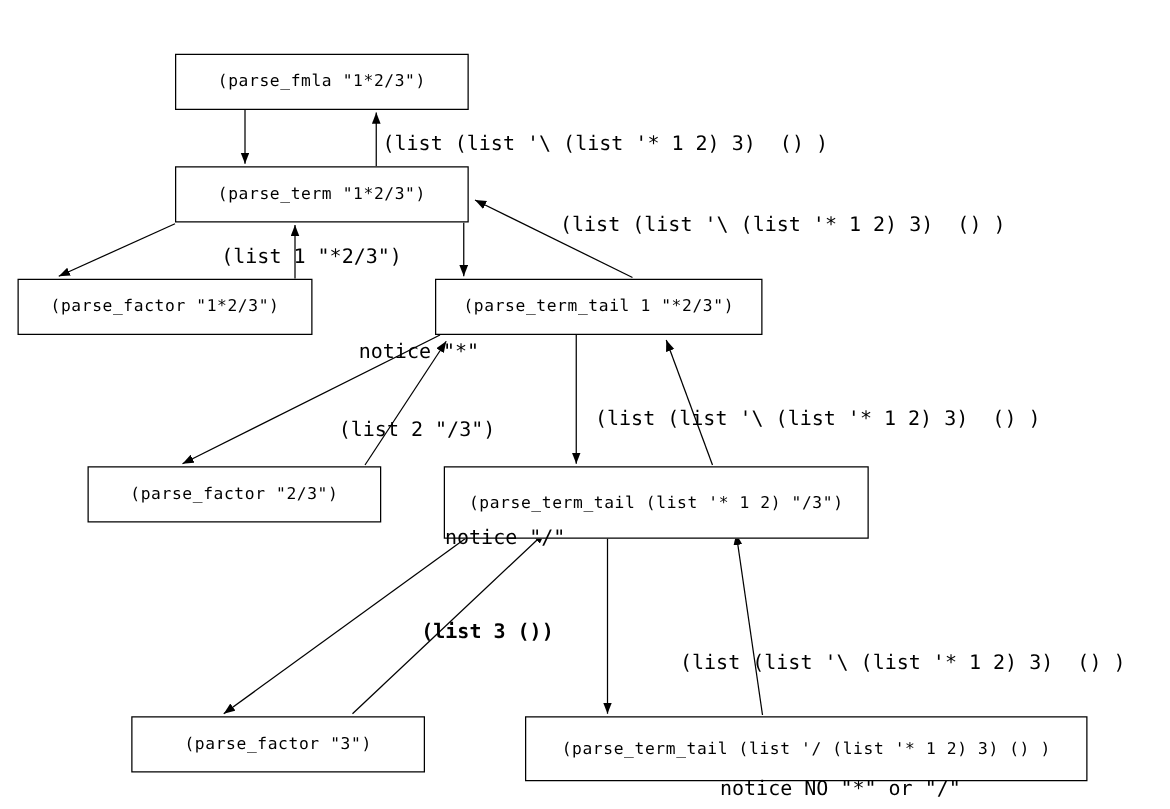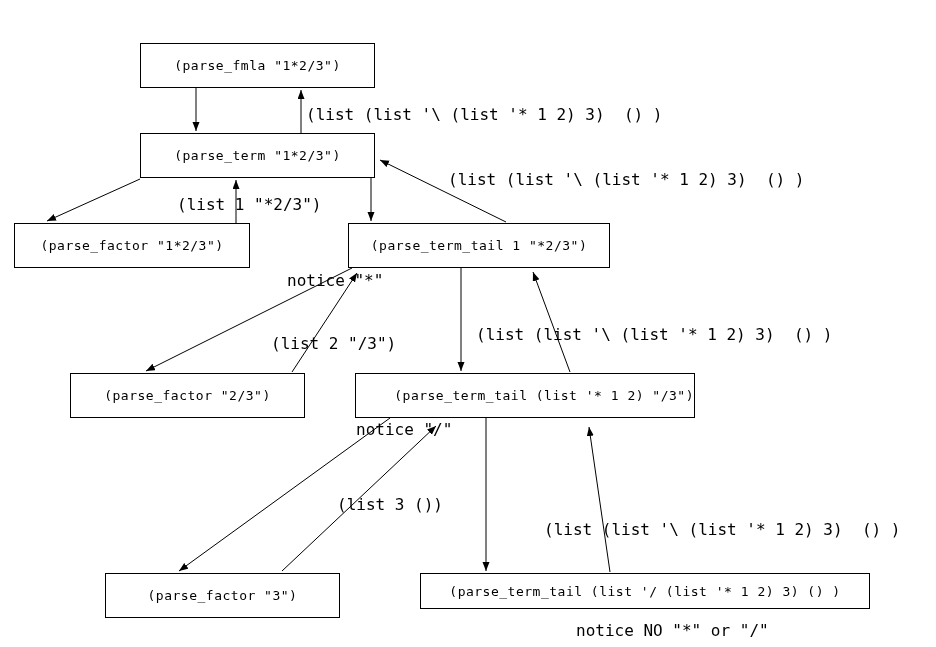--- a/index.html
+++ b/index.html
@@ -63,28 +63,28 @@
     <line x1="282" y1="571" x2="436" y2="426" marker-end="url(#ah)"></line>
     <line x1="486" y1="418" x2="486" y2="571" marker-end="url(#ah)"></line>
     <line x1="610" y1="572" x2="589" y2="427" marker-end="url(#ah)"></line>
   </svg>
 
   <div class="node" style="left:140px; top:43px;  width:235px; height:45px;"><span>(parse_fmla "1*2/3")</span></div>
   <div class="node" style="left:140px; top:133px; width:235px; height:45px;"><span>(parse_term "1*2/3")</span></div>
   <div class="node" style="left:14px;  top:223px; width:236px; height:45px;"><span>(parse_factor "1*2/3")</span></div>
   <div class="node" style="left:348px; top:223px; width:262px; height:45px;"><span>(parse_term_tail 1 "*2/3")</span></div>
   <div class="node" style="left:70px;  top:373px; width:235px; height:45px;"><span>(parse_factor "2/3")</span></div>
-  <div class="node" style="left:355px; top:373px; width:340px; height:45px;justify-content:flex-end;"><span>(parse_term_tail (list '* 1 2) "/3")</span></div>
+  <div class="node" style="left:355px; top:373px; width:340px; height:58px;"><span>(parse_term_tail (list '* 1 2) "/3")</span></div>
   <div class="node" style="left:105px; top:573px; width:235px; height:45px;"><span>(parse_factor "3")</span></div>
-  <div class="node" style="left:420px; top:573px; width:450px; height:36px;"><span>(parse_term_tail (list '/ (list '* 1 2) 3) () )</span></div>
+  <div class="node" style="left:420px; top:573px; width:450px; height:52px;"><span>(parse_term_tail (list '/ (list '* 1 2) 3) () )</span></div>
 
   <div class="edge-label" style="left:306px; top:108px;">(list (list '\ (list '* 1 2) 3)  () )</div>
   <div class="edge-label" style="left:448px; top:173px;">(list (list '\ (list '* 1 2) 3)  () )</div>
   <div class="edge-label" style="left:177px; top:198px;">(list 1 "*2/3")</div>
   <div class="edge-label" style="left:287px; top:274px;">notice "*"</div>
   <div class="edge-label" style="left:271px; top:337px;">(list 2 "/3")</div>
   <div class="edge-label" style="left:476px; top:328px;">(list (list '\ (list '* 1 2) 3)  () )</div>
   <div class="edge-label" style="left:356px; top:423px;">notice "/"</div>
-  <div class="edge-label" style="left:337px; top:498px;">(list 3 ())</div>
+  <div class="edge-label" style="left:337px; top:498px;font-weight:bold;">(list 3 ())</div>
   <div class="edge-label" style="left:544px; top:523px;">(list (list '\ (list '* 1 2) 3)  () )</div>
   <div class="edge-label" style="left:576px; top:624px;">notice NO "*" or "/"</div>
 
 </div>
 
 </body></html>

